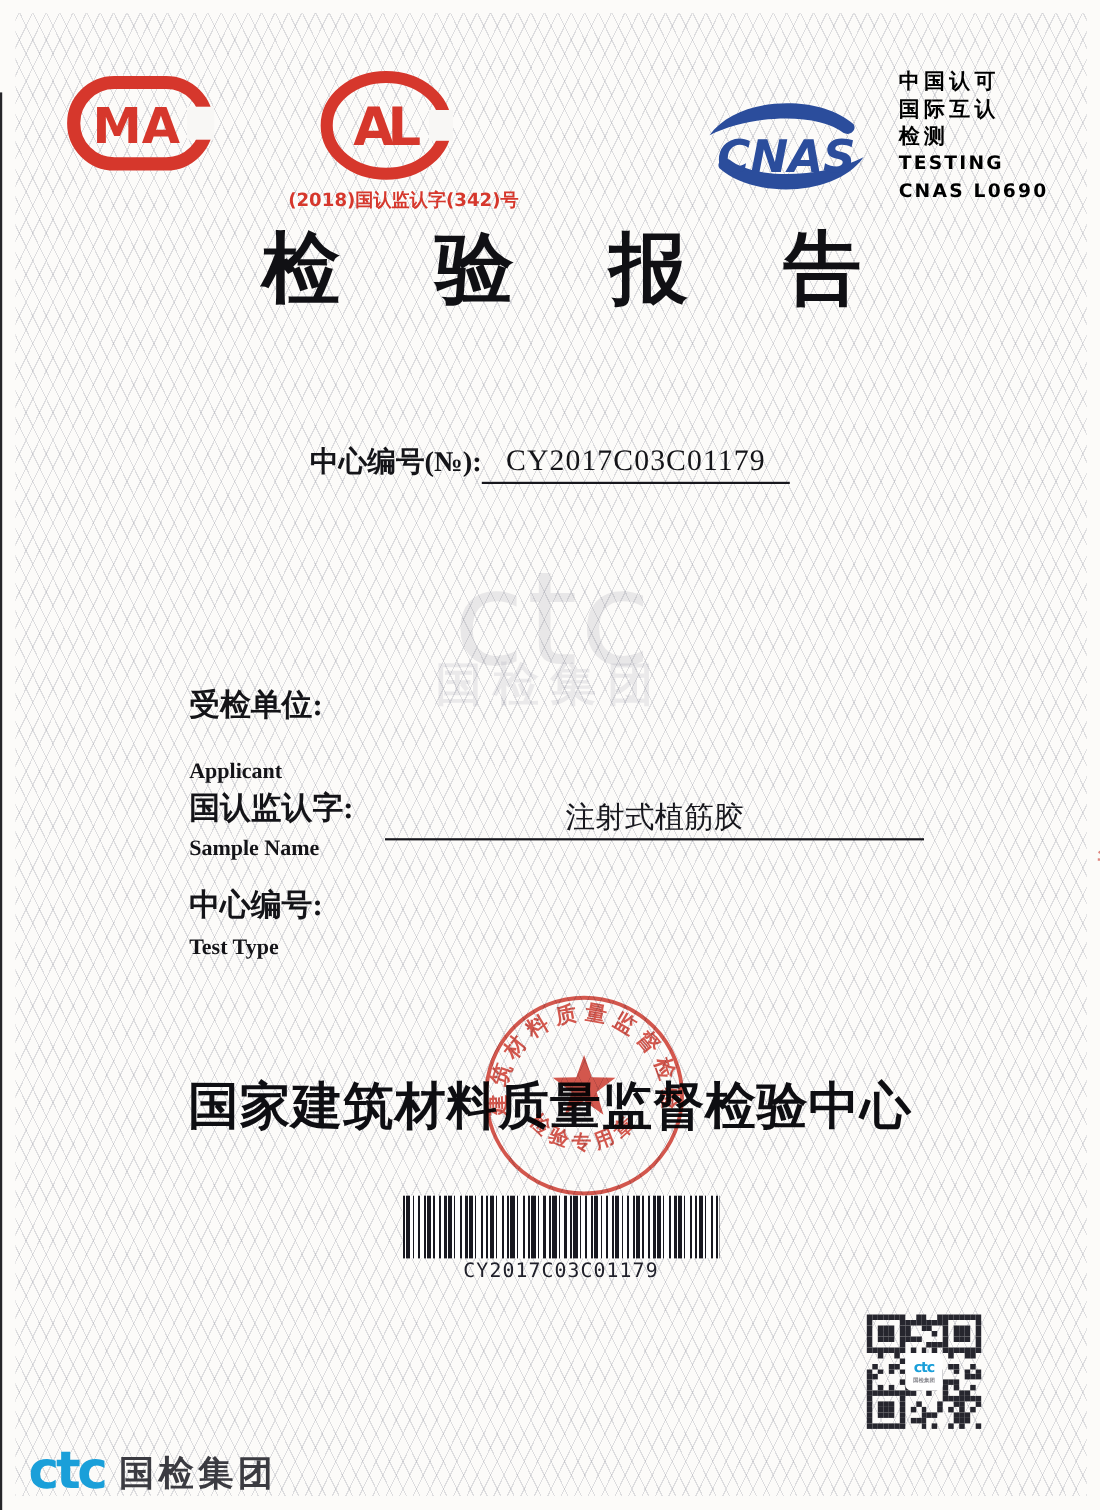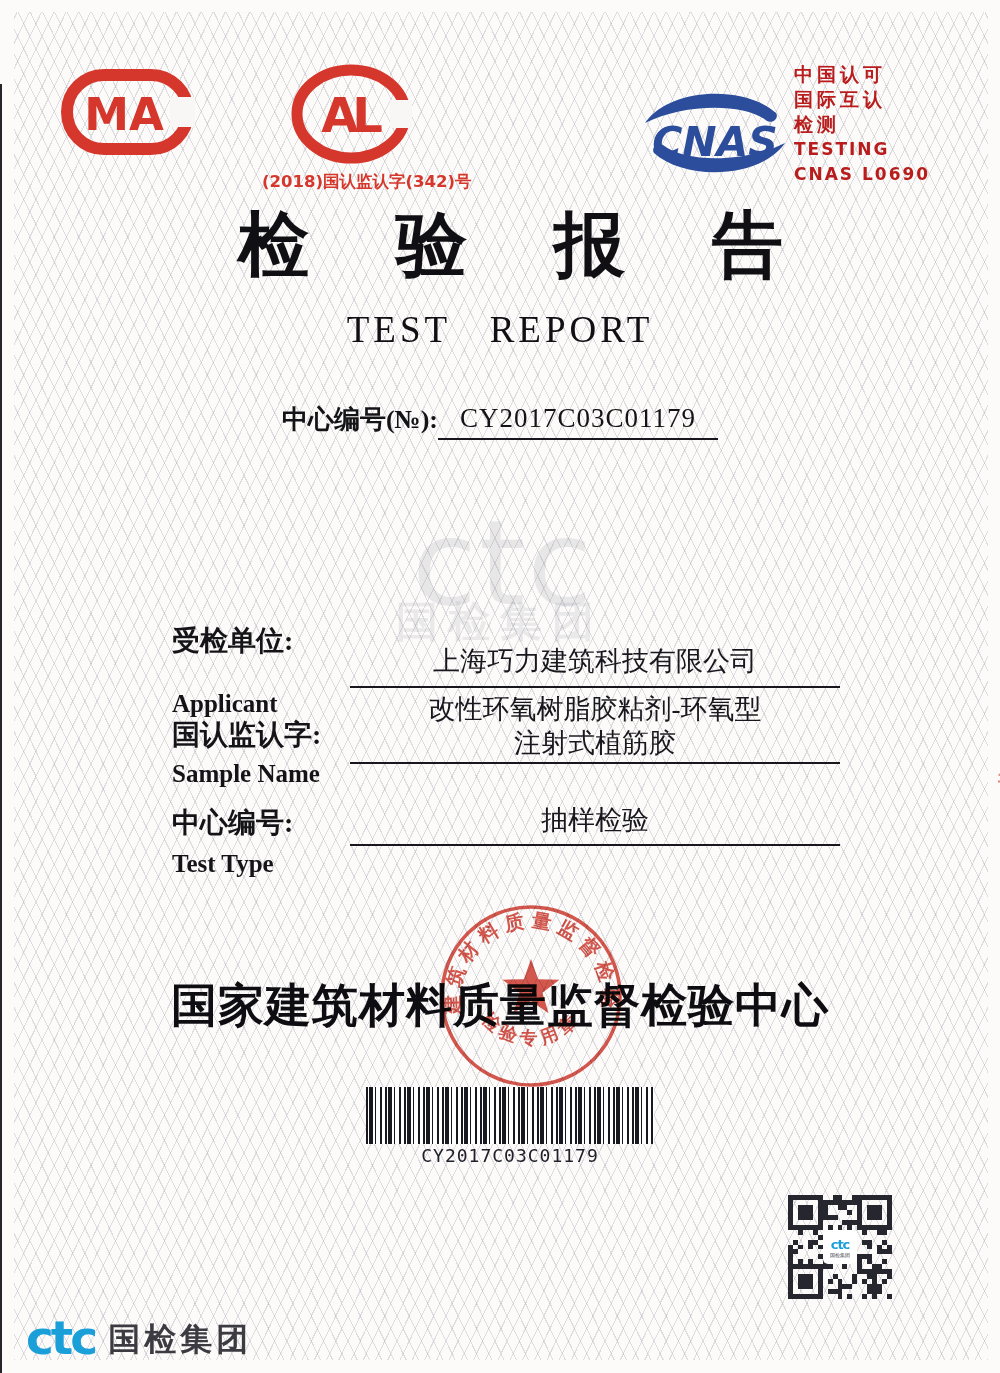--- a/index.html
+++ b/index.html
@@ -23,42 +23,42 @@
   .cma-number { left:56px; top:161px; font:700 24px "DejaVu Sans",sans-serif; color:#d6372c; letter-spacing:1.5px; }
   .cal { left:290px; top:64px; }
   .cal-number { left:262px; top:171px; font:700 16.5px "DejaVu Sans",sans-serif; color:#d6372c; }
   .ilac { left:500px; top:67px; width:123px; height:123px; }
   .ilac-circle { width:100%; height:100%; border-radius:50%;
     background:repeating-linear-gradient(0deg, rgba(43,77,156,0.85) 0px, rgba(43,77,156,0.85) 2px, transparent 2px, transparent 6.5px); }
   .ilac-band { position:absolute; left:-14px; right:-14px; top:44px; height:32px;
     background:#f8f7f5; display:flex; align-items:center; justify-content:center; }
   .ilac-band span { font:900 27px "DejaVu Sans",sans-serif; color:#2b4d9c; letter-spacing:0; }
   .cnas { left:640px; top:83px; }
-  .accred { left:794px; top:62px; font-family:"DejaVu Sans",sans-serif; color:#b91c1c; }
+  .accred { left:817px; top:62px; font-family:"DejaVu Sans",sans-serif; color:#000000; }
   .accred .zh { font-size:19px; font-weight:700; letter-spacing:4px; line-height:25px; }
   .accred .en { font-size:17px; font-weight:700; letter-spacing:2px; line-height:25px; }
 
   
   .title-zh { left:238px; top:210px; width:545px; display:flex; justify-content:space-between;
     font-size:71px; font-weight:900; color:#101014; line-height:1; }
   .title-en { left:0; right:0; top:308px; text-align:center; font-size:37px; color:#101014;
     letter-spacing:4px; word-spacing:26px; }
 
   
   .report-no { left:0; right:0; top:402px; display:flex; justify-content:center; align-items:flex-end; }
   .report-no .lbl { font-size:26px; font-weight:700; padding-bottom:3px; }
   .report-no .val { font-size:27px; letter-spacing:1px; border-bottom:2px solid #17171d; padding:0 22px 4px; }
 
   
   .wm-ctc   { left:412px; top:494px; font:400 118px "DejaVu Sans",sans-serif; color:rgba(128,130,142,0.16); letter-spacing:2px; }
   .wm-group { left:396px; top:594px; font:700 42px "Liberation Serif",serif; color:rgba(128,130,146,0.14); letter-spacing:10px; }
 
   
   .flabel .zh { font-size:28px; font-weight:700; }
-  .flabel .en { font-size:25px; font-weight:700;font-family:Liberation Serif, serif; }
+  .flabel .en { font-size:20px; font-weight:700;font-family:Liberation Serif, serif; }
   .fl-1-zh { left:172px; top:622px; } .fl-1-en { left:172px; top:690px; }
   .fl-2-zh { left:172px; top:716px; } .fl-2-en { left:172px; top:760px; }
   .fl-3-zh { left:172px; top:804px; } .fl-3-en { left:172px; top:850px; }
   .fvalue { left:350px; width:490px; border-bottom:2px solid #17171d; text-align:center;
     font-size:27px; color:#17171d; display:flex; flex-direction:column; justify-content:flex-end; }
   .fv-1 { top:624px; height:64px; padding-bottom:7px; }
   .fv-2 { top:692px; height:72px; line-height:34px; padding-bottom:2px; }
   .fv-3 { top:800px; height:46px; padding-bottom:6px; }
 
   
@@ -125,48 +125,40 @@
     <div class="en">TESTING</div>
     <div class="en">CNAS L0690</div>
   </div>
 
   <div class="abs title-zh">
     <span>检</span>
     <span>验</span>
     <span>报</span>
     <span>告</span>
   </div>
-  <div class="abs title-en">TEST REPORT</div>
 
   <div class="abs report-no">
     <span class="lbl">中心编号(№):</span>
     <span class="val">CY2017C03C01179</span>
   </div>
 
   <div class="abs wm-ctc">ctc</div>
   <div class="abs wm-group">国检集团</div>
 
   <div class="abs flabel fl-1-zh"><span class="zh">受检单位:</span></div>
   <div class="abs flabel fl-1-en"><span class="en">Applicant</span></div>
-  <div class="abs fvalue fv-1">
-    <div>上海巧力建筑科技有限公司</div>
-  </div>
 
   <div class="abs flabel fl-2-zh"><span class="zh">国认监认字:</span></div>
   <div class="abs flabel fl-2-en"><span class="en">Sample Name</span></div>
   <div class="abs fvalue fv-2">
-    <div>改性环氧树脂胶粘剂-环氧型</div>
     <div>注射式植筋胶</div>
   </div>
 
   <div class="abs flabel fl-3-zh"><span class="zh">中心编号:</span></div>
   <div class="abs flabel fl-3-en"><span class="en">Test Type</span></div>
-  <div class="abs fvalue fv-3">
-    <div>抽样检验</div>
-  </div>
 
   <div class="abs issuer-zh">国家建筑材料质量监督检验中心</div>
 
   <svg class="abs stamp" width="190" height="190" viewBox="0 0 190 190">
     <defs>
       <path id="arcTop" d="M 27,122 A 72,72 0 1 1 163,122" fill="none"></path>
       <path id="arcBottom" d="M 45,118 A 62,62 0 0 0 145,118" fill="none"></path>
     </defs>
     <circle cx="95" cy="95" r="89" fill="none" stroke="#cf3a30" stroke-width="3.5"></circle>
     <polygon fill="#cf3a30" points="95,58 102.1,78.3 123.5,78.7 106.4,91.7 112.6,112.3 95,100 77.4,112.3 83.6,91.7 66.5,78.7 87.9,78.3"></polygon>

